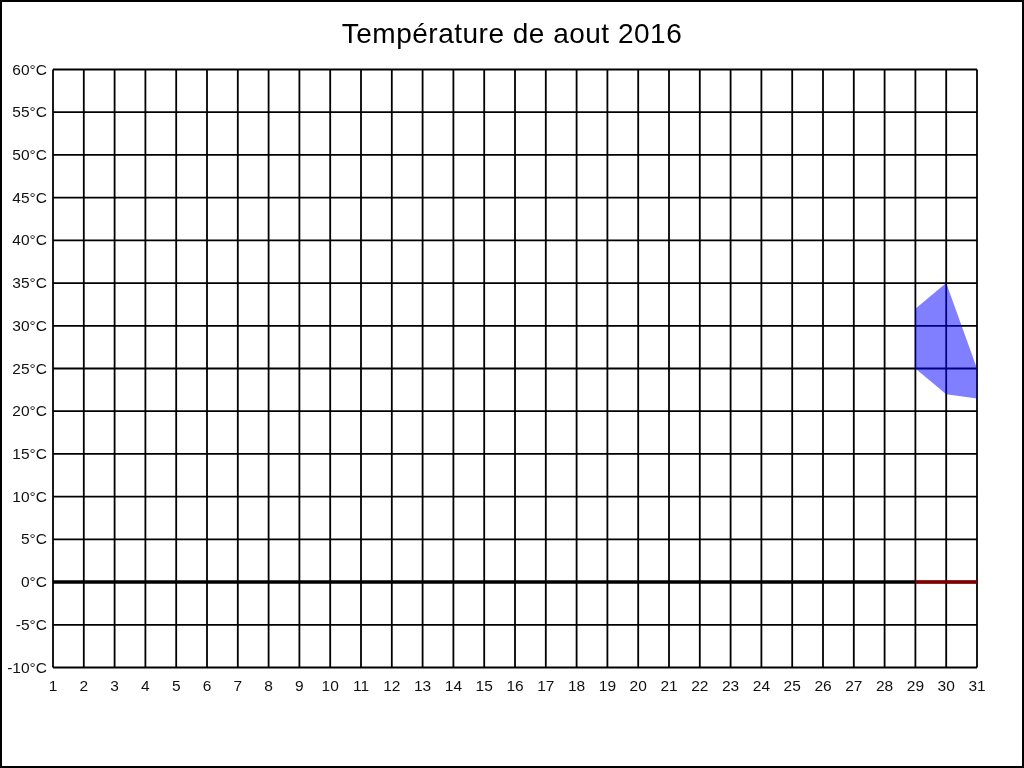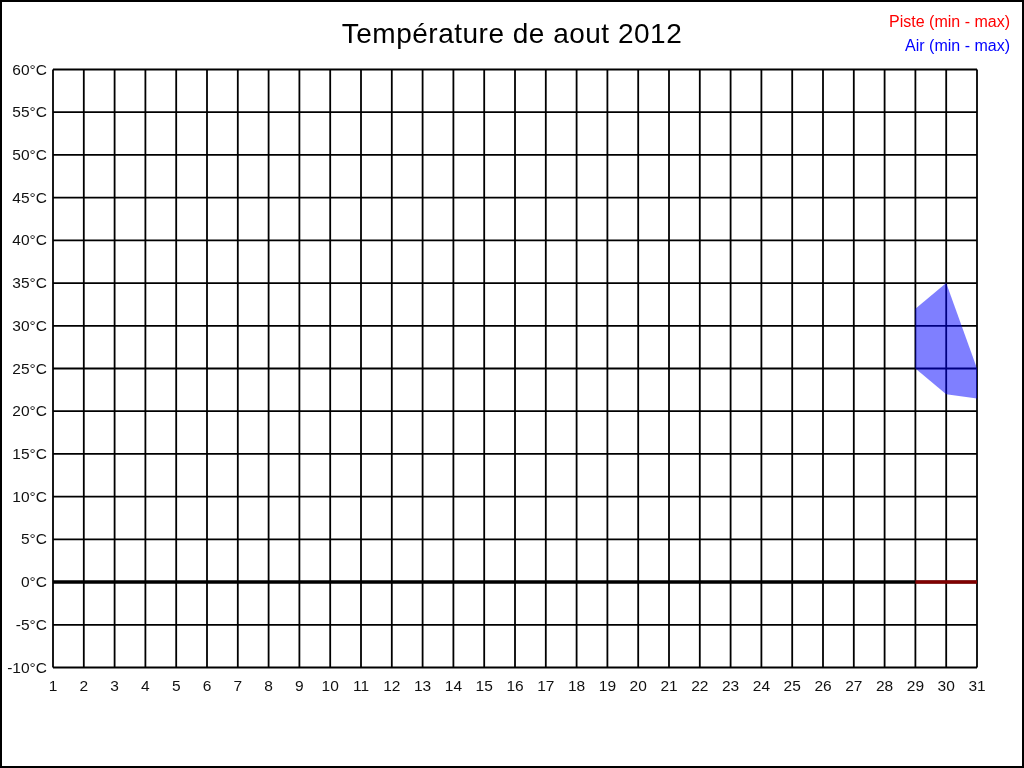--- a/index.html
+++ b/index.html
@@ -32,26 +32,22 @@
     line-height: 24px;
   }
   .legend-item { white-space: nowrap; }
   svg.plot { position: absolute; left: 0; top: 0; }
   text { font-family: "Liberation Sans", sans-serif; }
 </style>
 </head>
 <body>
 
 <div class="frame">
-  <div class="chart-title">Température de aout 2012</div>
+  <div class="chart-title">Température de aout 2016</div>
 
-  <div class="legend">
-      <div class="legend-item" style="color: rgb(255, 0, 0);">Piste (min - max)</div>
-      <div class="legend-item" style="color: rgb(0, 0, 255);">Air (min - max)</div>
-    </div>
 
   <svg class="plot" id="plot-svg" width="1024" height="768" viewBox="0 0 1024 768">
       <g stroke="#000" stroke-width="1.8">
         <line x1="51" y1="67.5" x2="51" y2="665.5"></line>
         <line x1="81.8" y1="67.5" x2="81.8" y2="665.5"></line>
         <line x1="112.6" y1="67.5" x2="112.6" y2="665.5"></line>
         <line x1="143.4" y1="67.5" x2="143.4" y2="665.5"></line>
         <line x1="174.2" y1="67.5" x2="174.2" y2="665.5"></line>
         <line x1="205" y1="67.5" x2="205" y2="665.5"></line>
         <line x1="235.8" y1="67.5" x2="235.8" y2="665.5"></line>

